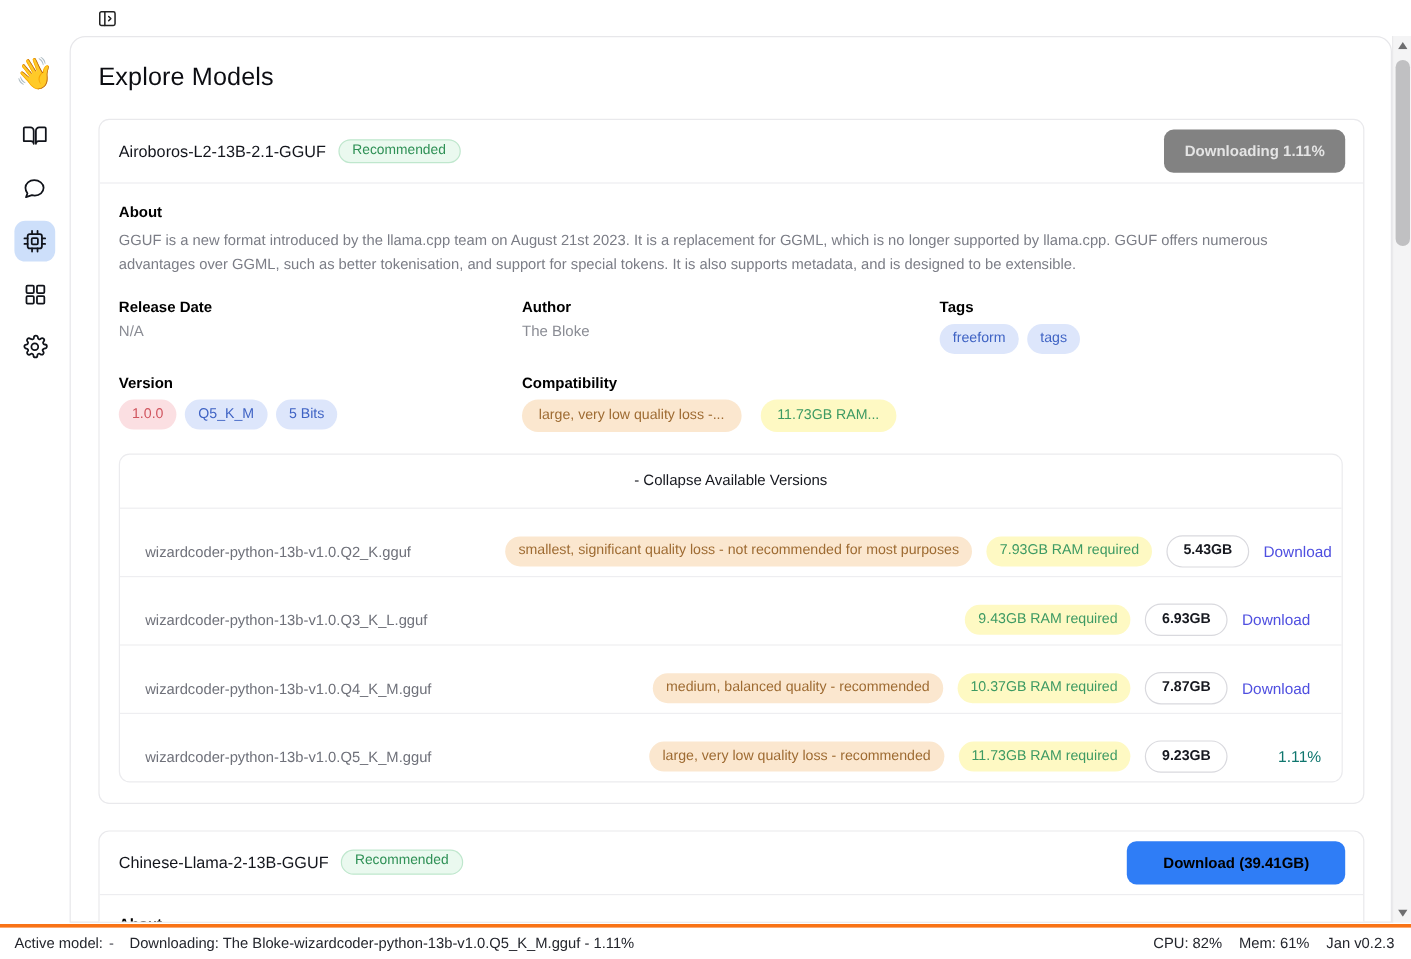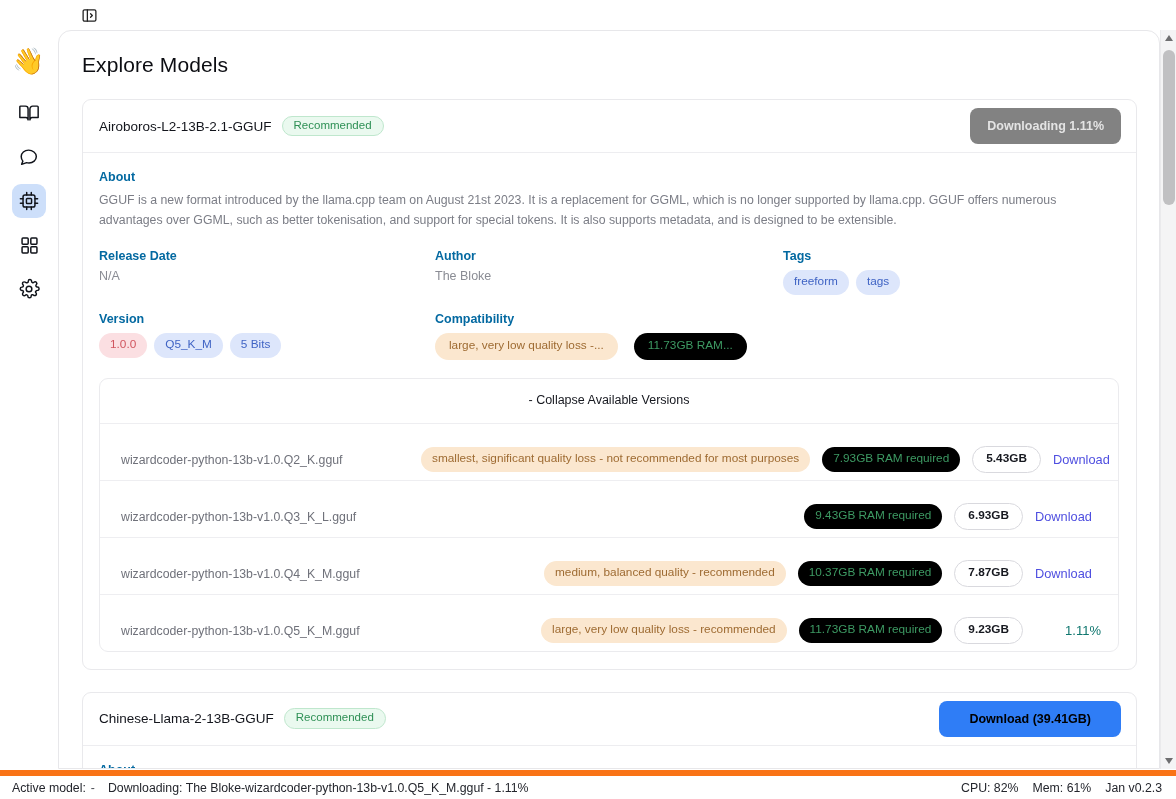--- a/index.html
+++ b/index.html
@@ -89,21 +89,21 @@
   }
   .btn-download {
     background: #2f7df6; color: #000000;
     font-size: 12.5px; font-weight: 700;
     border: none; border-radius: 8px;
     padding: 11px 30px; cursor: pointer; margin-left: 16px;
   }
 
   .model-body { padding: 17px 17px 0 16px; }
   .section-label {
-    font-size: 12.5px; font-weight: 700; color: #0369a1;
+    font-size: 12.5px; font-weight: 700; color: #000000;
     margin-bottom: 6px;
   }
   .about-text {
     font-size: 12.3px; line-height: 20px; color: #7b7d86;
     max-width: 1000px;
   }
 
   .meta-grid {
     display: grid;
     grid-template-columns: 336px 348px 1fr;
@@ -113,21 +113,21 @@
   .meta-val { font-size: 12.5px; color: #8a8c94; margin-top: 4px; }
 
   .pill-row { display: flex; flex-wrap: wrap; gap: 7px; margin-top: 7px; }
   .pill {
     font-size: 11.8px; line-height: 1;
     padding: 6px 11px 7px; border-radius: 999px; white-space: nowrap;
   }
   .pill-blue  { background: #dde6fb; color: #3f63c4; }
   .pill-pink  { background: #fbdfe2; color: #d0555f; }
   .pill-amber { background: #fbe7cf; color: #9e6b32; }
-  .pill-green { background: #000000; color: #3d9a63; }
+  .pill-green { background: #fef9c3; color: #3d9a63; }
 
   
   .versions {
     margin: 18px 0 17px;
     border: 1px solid #ebebee;
     border-radius: 9px;
     background: #fff;
   }
   .collapse-link {
     text-align: center;
@@ -174,21 +174,21 @@
   }
   .sb-track { position: relative; flex: 1; width: 16px; }
   .sb-thumb {
     position: absolute; left: 2px; top: 4px; width: 12px; height: 155px;
     background: #c0c0c2; border-radius: 6px; cursor: pointer;
   }
 
   
   .statusbar {
     position: absolute; left: 0; right: 0; bottom: 0; height: 29px;
-    background: #ffffff; border-top: 6px solid #f97316;
+    background: #ffffff; border-top: 3px solid #f97316;
     display: flex; align-items: center;
     padding: 0 14px 0 12px;
     font-size: 12.3px; color: #24262d; gap: 44px;
   }
   .sb-left { display: flex; align-items: center; gap: 5px; }
   .sb-dim { color: #4a4c54; }
   .sb-spacer { flex: 1; }
   .sb-right { display: flex; align-items: center; gap: 14px; color: #24262d; }
 </style>
 </head>

